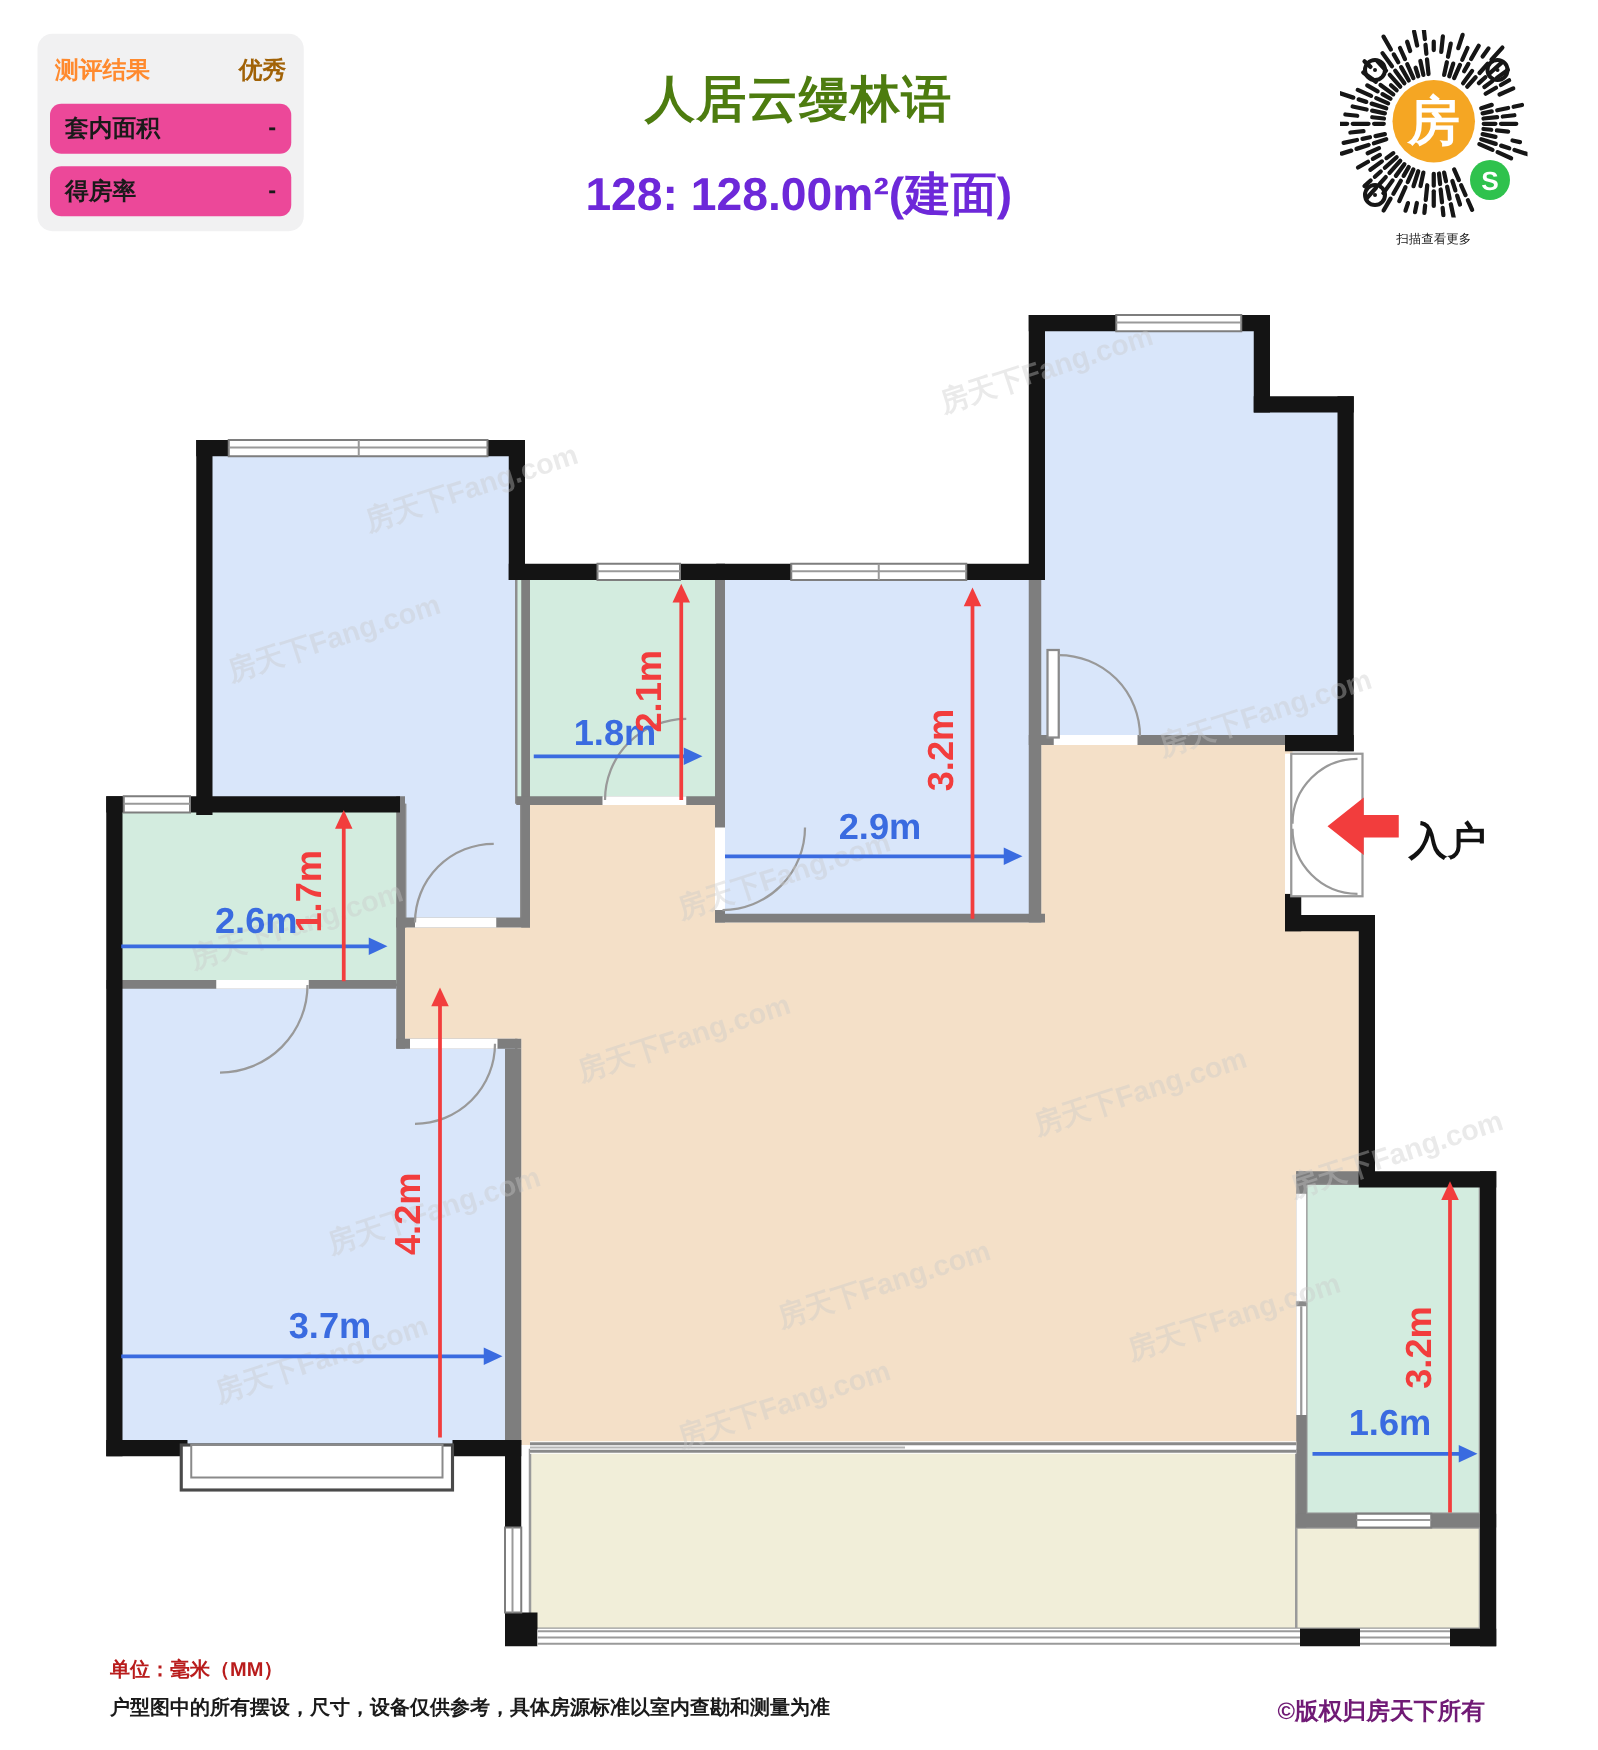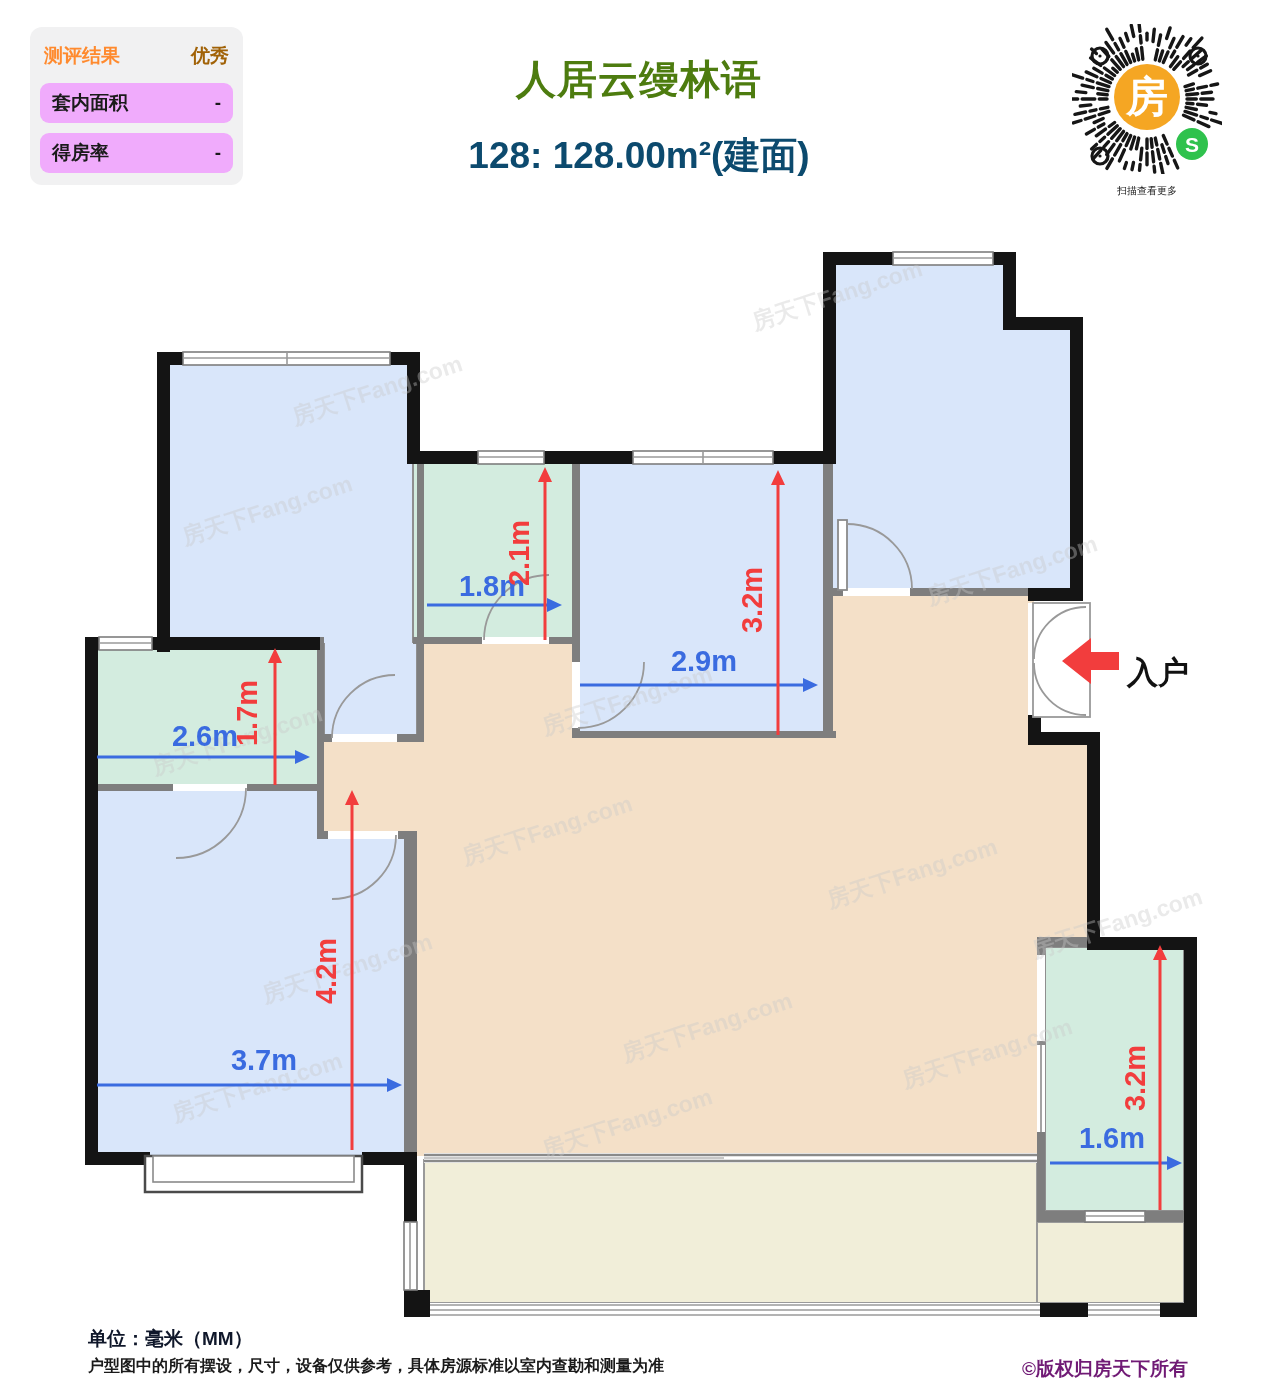--- a/index.html
+++ b/index.html
@@ -9,48 +9,48 @@
   }
   
   .panel{
     position:absolute;left:30px;top:27px;width:213px;background:#f1f1f2;
     border-radius:12px;padding:14px 10px 12px 10px;box-sizing:border-box;
   }
   .panel-head{display:flex;justify-content:space-between;align-items:center;padding:2px 4px 4px 4px;}
   .panel-head .p-title{color:#ff8a2e;font-size:19px;font-weight:700;}
   .panel-head .p-rating{color:#a16207;font-size:19px;font-weight:700;}
   .panel-row{
-    display:flex;justify-content:space-between;align-items:center;background:#f0abfc;
+    display:flex;justify-content:space-between;align-items:center;background:#ec4899;
     border-radius:9px;height:40px;margin-top:10px;padding:0 12px;
   }
   .panel-row .r-label{font-size:19px;font-weight:700;color:#1a1a1a;}
   .panel-row .r-value{font-size:19px;font-weight:700;color:#1a1a1a;}
   
   .page-title{
     position:absolute;left:0;top:52px;width:1278px;text-align:center;
     font-size:40px;font-weight:700;color:#4d7c0f;letter-spacing:1px;
   }
   .page-subtitle{
     position:absolute;left:0;top:131px;width:1278px;text-align:center;
-    font-size:37px;font-weight:700;color:#0c4a6e;
+    font-size:37px;font-weight:700;color:#6d28d9;
   }
   
   .qr-wrap{position:absolute;left:1072px;top:24px;width:150px;height:150px;}
   .qr-caption{
     position:absolute;left:1064px;top:184px;width:166px;text-align:center;
     font-size:10px;color:#222;font-weight:500;
   }
   
   .plan-svg{position:absolute;left:0;top:0;width:1278px;height:1400px;}
   .wm{font-size:23px;fill:#c9c9c9;opacity:.38;font-weight:600;}
   .dim-blue{fill:#3a6be0;font-size:29px;font-weight:600;}
   .dim-red{fill:#f23d3d;font-size:29px;font-weight:600;}
   .entry-label{fill:#111;font-size:31px;font-weight:700;}
   
-  .footer-unit{position:absolute;left:88px;top:1326px;font-size:19px;font-weight:700;color:#0f172a;}
+  .footer-unit{position:absolute;left:88px;top:1326px;font-size:16px;font-weight:700;color:#b91c1c;}
   .footer-disclaimer{position:absolute;left:88px;top:1356px;font-size:16px;font-weight:700;color:#1a1a1a;}
   .footer-copyright{position:absolute;left:1022px;top:1356px;font-size:19px;font-weight:700;color:#701a75;}
 </style>
 </head>
 <body>
 
 <svg class="plan-svg" viewBox="0 0 1278 1400">
 
   <g stroke="#8f8f8f" stroke-width="2">
     <path fill="#d9e6fa" d="M163,358H417V738H324V644H163Z"></path>

